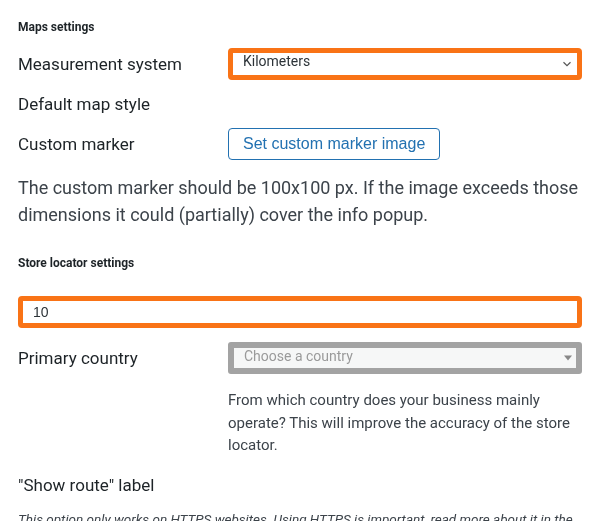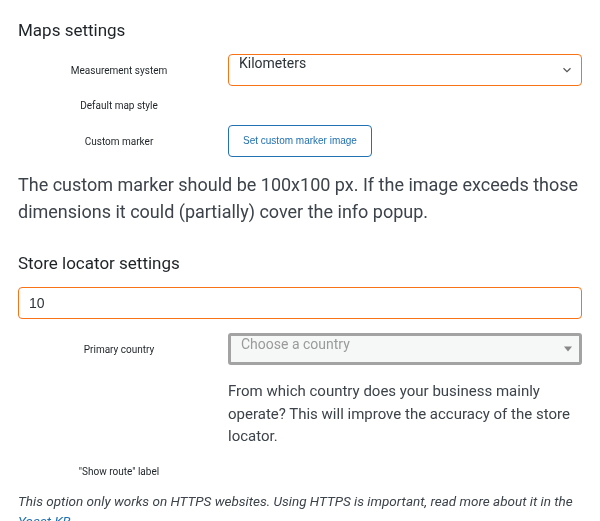--- a/index.html
+++ b/index.html
@@ -6,56 +6,55 @@
   body {
     margin: 0;
     padding: 20px 18px;
     font-family: -apple-system, BlinkMacSystemFont, "Segoe UI", Roboto, Arial, sans-serif;
     font-size: 14px;
     color: #1d2327;
     background: #fff;
     width: 600px;
   }
   h2 {
-    font-size: 17px;
-    font-weight: 400;
+    font-size: 12px;
+    font-weight: 700;
     margin: 0 0 14px 0;
     color: #1d2327;
   }
   .section2 { margin-top: 28px; }
   .row {
     display: flex;
     align-items: center;
     margin-bottom: 14px;
   }
   .label-col {
     width: 210px;
     flex: 0 0 210px;
     color: #1d2327;
-    font-size: 10px;
+    font-size: 17px;
     padding-right: 8px;
-    text-align: center;
   }
   .field-col {
     flex: 1;
   }
   .select, .text-input {
     width: 100%;
     height: 32px;
-    border: 1px solid #f97316;
+    border: 5px solid #f97316;
     border-radius: 4px;
     background: #fff;
     color: #2c3338;
     font-size: 14px;
     padding: 0 30px 0 10px;
     appearance: none;
     -webkit-appearance: none;
     outline: none;
   }
-  .text-input { padding-right: 4px; }
+  .text-input { padding-right: 4px; margin-top: 12px; }
   .text-input::placeholder { color: #888; }
   .select-wrap {
     position: relative;
   }
   .select-wrap .chev {
     position: absolute;
     right: 8px;
     top: 50%;
     transform: translateY(-50%);
     pointer-events: none;
@@ -63,40 +62,40 @@
   }
   .btn-outline {
     display: inline-block;
     height: 32px;
     line-height: 30px;
     padding: 0 14px;
     border: 1px solid #2271b1;
     color: #2271b1;
     background: #fff;
     border-radius: 4px;
-    font-size: 10px;
+    font-size: 16px;
     cursor: pointer;
   }
   .help-full {
     font-size: 18px;
     color: #3c434a;
     line-height: 1.5;
     margin: 2px 0 8px 0;
   }
   .help-indent {
     margin-left: 210px;
     font-size: 15px;
     color: #3c434a;
     line-height: 1.5;
     margin-bottom: 18px;
   }
   .country-select {
     width: 100%;
     height: 32px;
-    border: 3px solid #a3a3a3;
+    border: 6px solid #a3a3a3;
     border-radius: 3px;
     background: #f6f7f7;
     color: #9a9a9a;
     font-size: 14px;
     padding: 0 28px 0 10px;
     position: relative;
   }
   .country-wrap {
     position: relative;
   }

